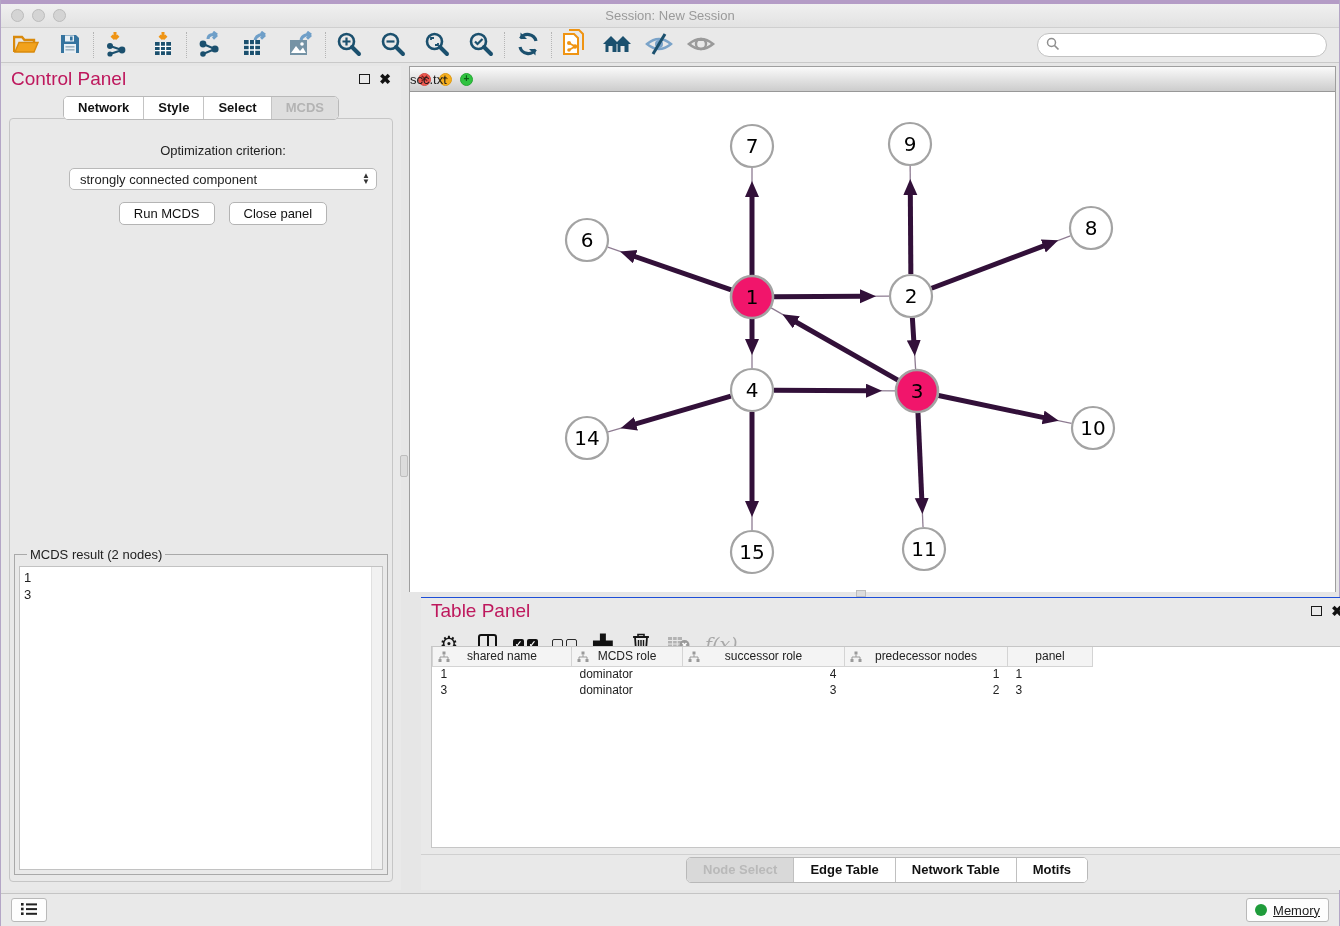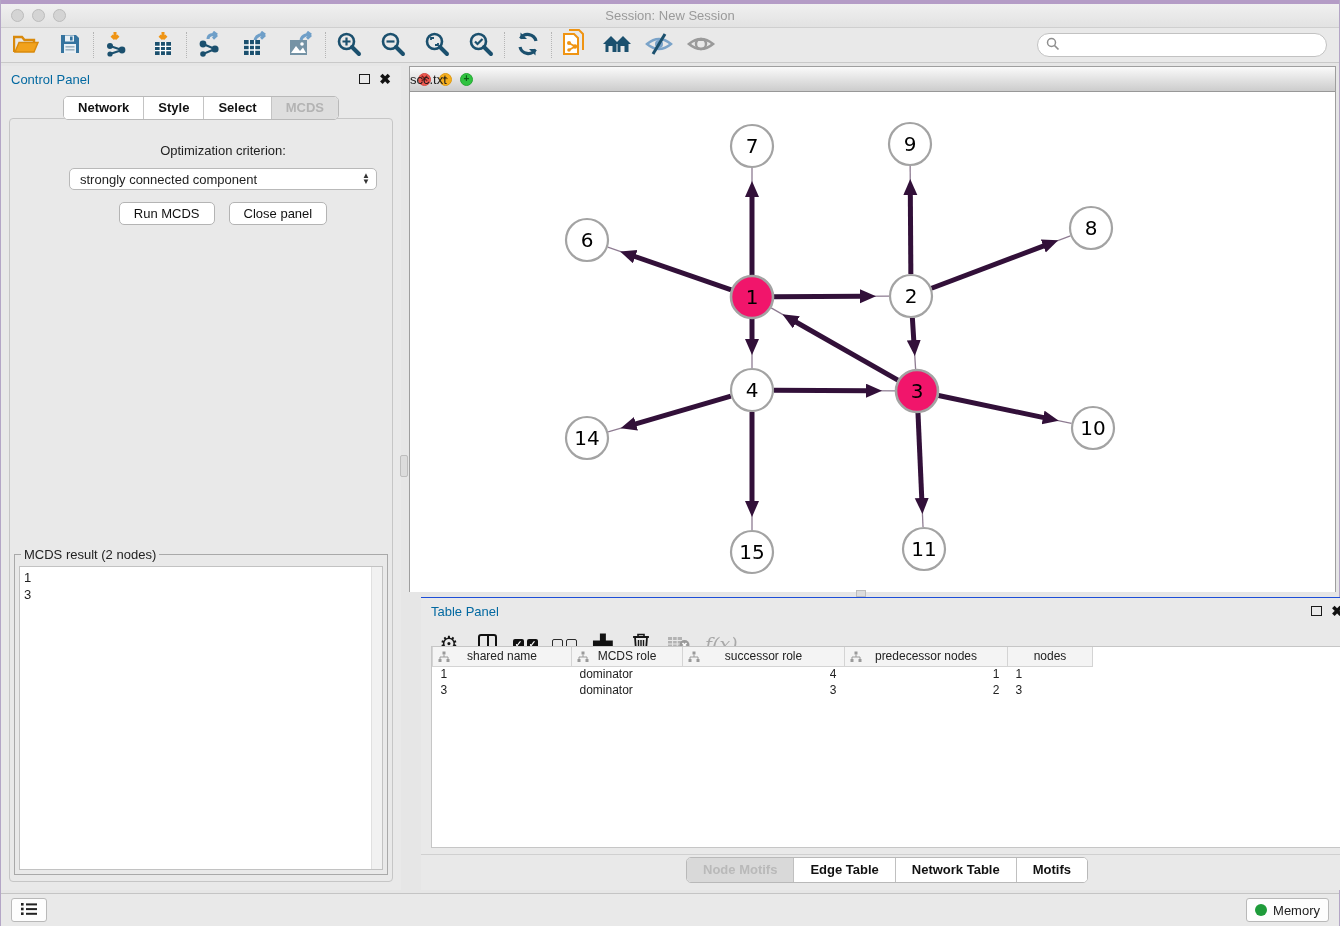--- a/index.html
+++ b/index.html
@@ -23,21 +23,21 @@
   .tb-btn { width:34px; height:30px; display:flex; align-items:center; justify-content:center; }
   .tb-sep { width:1px; height:26px; margin:0 6px; border-left:1px dotted #b5b5b5; }
   .toolbar .grp { display:flex; align-items:center; }
   .search-wrap { margin-left:auto; margin-right:12px; }
   .search-field { width:290px; height:24px; background:#fff; border:1px solid #c2c2c2; border-radius:13px;
                   display:flex; align-items:center; padding-left:8px; }
   .search-field input { border:none; outline:none; flex:1; height:18px; font-size:12px; background:transparent; }
 
   
   .panel-title-row { height:26px; display:flex; align-items:center; padding:0 10px; }
-  .panel-title { font-size:13px; color:#0369a1; }
+  .panel-title { font-size:19px; color:#be185d; }
   .panel-icons { margin-left:auto; display:flex; align-items:center; gap:9px; }
   .icon-float { width:11px; height:10px; border:1.6px solid #1a1a1a; background:transparent; }
   .icon-x { font-size:14px; font-weight:bold; color:#111; line-height:1; }
 
   
   .control-panel { position:absolute; left:0; top:66px; width:400px; height:824px; background:#e9e9e9; }
   .cp-tabs { position:absolute; left:0; top:30px; width:100%; display:flex; justify-content:center; z-index:2; }
   .tab-group { display:flex; border:1px solid #b9b9b9; border-radius:5px; overflow:hidden; background:#fff;text-align:right; }
   .cp-tab { padding:3px 14px 4px; font-size:13px; font-weight:600; background:#fff; color:#111;
             border-left:1px solid #c4c4c4; }
@@ -46,21 +46,21 @@
   .cp-body { position:absolute; left:8px; right:8px; top:52px; bottom:8px;
              border:1px solid #c6c6c6; border-radius:4px; background:#e9e9e9;padding-left:44px; }
   .opt-label { text-align:center; margin-top:24px; font-size:13px; }
   .select-box { margin:10px auto 0; width:308px; height:22px; background:#fff; border:1px solid #b9b9b9;
                 border-radius:5px; display:flex; align-items:center; padding:0 6px 0 10px; font-size:13px; }
   .select-box .stepper { margin-left:auto; display:flex; flex-direction:column; line-height:6px; font-size:8px; color:#333; }
   .cp-buttons { display:flex; justify-content:center; gap:14px; margin-top:12px; }
   .mac-btn { background:#fff; border:1px solid #b4b4b4; border-radius:5px; padding:3px 14px; font-size:13px; color:#111; }
   .result-fieldset { position:absolute; left:4px; right:4px; top:428px; bottom:6px;
                      border:1px solid #a9a9a9; padding:4px; background:#e9e9e9; }
-  .result-fieldset legend { font-size:13px; padding:0 3px; margin-left:2px; }
+  .result-fieldset legend { font-size:13px; padding:0 3px; margin-left:8px; }
   .result-area { position:relative; width:100%; height:100%; background:#fff; border:1px solid #c2c2c2;
                  font-size:13px; padding:2px 4px; line-height:17px; }
   .result-scroll { position:absolute; right:0; top:0; width:11px; height:100%; background:#f1f1f1; border-left:1px solid #e0e0e0; }
 
   
   .vsplit-handle { position:absolute; left:399px; top:455px; width:8px; height:22px; background:#dcdcdc;
                    border:1px solid #bdbdbd; border-radius:2px; }
   .hsplit-handle { position:absolute; left:855px; top:590px; width:10px; height:7px; background:#dcdcdc;
                    border:1px solid #bdbdbd; }
 
@@ -105,21 +105,21 @@
                  border-top:1px solid #d0d0d0; background:#e9e9e9; }
   .bt-tab { padding:4px 16px 5px; font-size:13px; font-weight:600; background:#fff; color:#111; border-left:1px solid #c0c0c0; }
   .bt-tab:first-child { border-left:none; }
   .bt-tab.active { background:#d9d9d9; color:#b9b9b9; }
 
   
   .statusbar { position:absolute; left:0; bottom:0; width:100%; height:33px; background:#e9e9e9;
                border-top:1px solid #c4c4c4; display:flex; align-items:center; padding:0 10px; }
   .status-btn { background:#fdfdfd; border:1px solid #b9b9b9; border-radius:3px; height:24px; display:flex;
                 align-items:center; justify-content:center; padding:0 8px; }
-  .memory-btn { margin-left:auto; gap:6px; font-size:13px; }
+  .memory-btn { margin-left:auto; gap:6px; font-size:13px;text-decoration:underline; }
   .mem-dot { width:12px; height:12px; border-radius:50%; background:#1e9b3a; }
 </style>
 </head>
 <body>
 
 <div id="app">
 
   <div class="top-strip"></div>
 
   <div class="titlebar">
@@ -534,21 +534,21 @@
                     <rect x="4.5" y="0.5" width="3" height="3" fill="#9a9a9a"></rect>
                     <rect x="0.5" y="8" width="3" height="3" fill="#9a9a9a"></rect>
                     <rect x="8.5" y="8" width="3" height="3" fill="#9a9a9a"></rect>
                     <path d="M6,3.5 v2.5 M2,8 v-2 h8 v2" stroke="#9a9a9a" fill="none"></path>
                   </svg>
                   <span>predecessor nodes</span>
                 </span>
               </th>
             <th>
                 <span class="th-inner">
-                  <span>nodes</span>
+                  <span>panel</span>
                 </span>
               </th>
           </tr>
         </thead>
         <tbody>
           <tr>
             <td>1</td>
             <td>dominator</td>
             <td class="num">4</td>
             <td class="num">1</td>
@@ -559,21 +559,21 @@
             <td>dominator</td>
             <td class="num">3</td>
             <td class="num">2</td>
             <td>3</td>
           </tr>
         </tbody>
       </table>
     </div>
     <div class="tp-tabs-row">
       <div class="tab-group">
-        <div class="bt-tab active">Node Motifs</div>
+        <div class="bt-tab active">Node Select</div>
         <div class="bt-tab">Edge Table</div>
         <div class="bt-tab">Network Table</div>
         <div class="bt-tab">Motifs</div>
       </div>
     </div>
   </div>
 
   <div class="statusbar">
     <div class="status-btn">
       <span>

